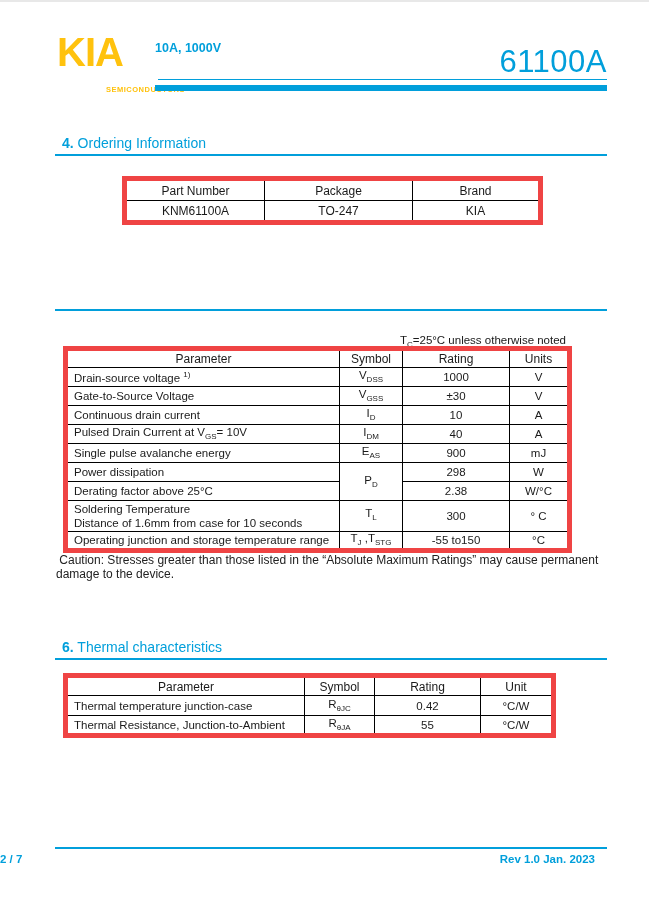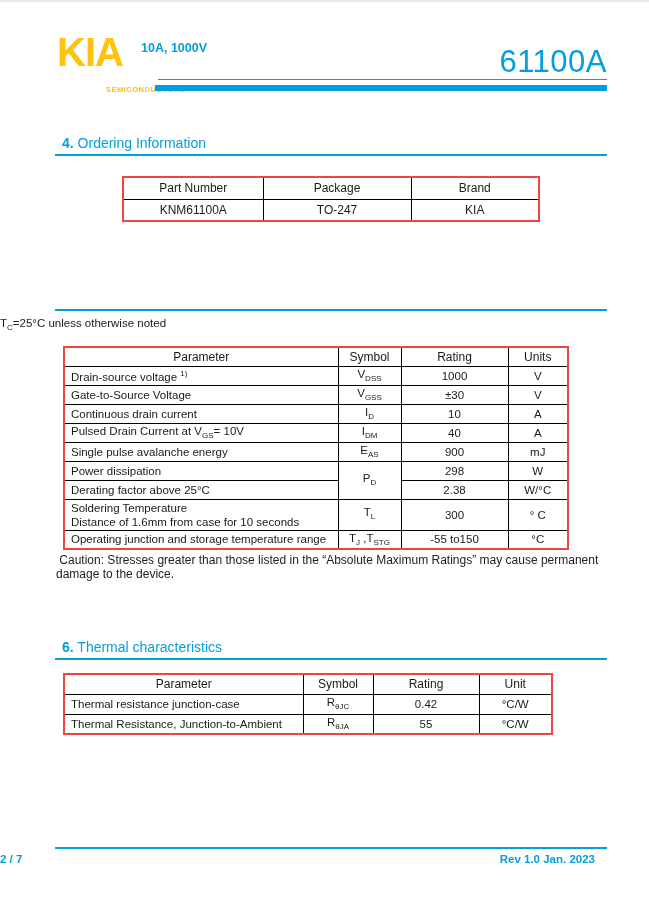--- a/index.html
+++ b/index.html
@@ -7,48 +7,48 @@
   body { background:#e8e8e8; font-family:"Liberation Sans","DejaVu Sans",sans-serif; }
   .page {
     position:relative; width:649px; height:917px; margin:2px auto;
     background:#ffffff; color:#1a1a1a; overflow:hidden;
   }
   
   .logo { position:absolute; left:57px; top:30px; font-size:40px; font-weight:bold;
           letter-spacing:-1px; color:var(--logo_yellow); line-height:1; }
   .logo-sub { position:absolute; left:58px; top:83px; font-size:7.5px; font-weight:bold;
               letter-spacing:0.5px; color:var(--logo_yellow);padding-left:48px; }
-  .subtitle { position:absolute; left:141px; top:37px; color:var(--accent);
+  .subtitle { position:absolute; left:155px; top:37px; color:var(--accent);
               font-weight:bold; font-size:12.5px; line-height:19px; }
   .part-number { position:absolute; top:42px; right:42px; font-size:31px;
                  font-weight:400; color:var(--accent); letter-spacing:0.5px; }
   .header-thin-line { position:absolute; left:158px; top:77px; width:449px; height:1px;
                       background:var(--accent); }
   .header-bar { position:absolute; left:155px; top:83px; width:452px; height:5.5px;
                 background:var(--accent); }
   
   .section { position:absolute; left:62px; color:var(--accent); font-size:14px; }
   .section .num { font-weight:bold; }
   .rule { position:absolute; left:55px; width:552px; height:1.5px; background:var(--accent); }
   
   table { position:absolute; border-collapse:collapse; table-layout:fixed;
-          border:2px solid #ef4444; font-size:11.5px; color:#1a1a1a; }
+          border:5px solid #ef4444; font-size:11.5px; color:#1a1a1a; }
   td, th { border:1px solid #000; font-weight:normal; text-align:center;
            vertical-align:middle; padding:0; }
   th { font-size:12px; }
   td.param { text-align:left; padding-left:6px; }
   sub { font-size:8px; }
   sup { font-size:8px; }
   .tbl-ordering td, .tbl-ordering th { height:22px; font-size:12px; }
   .tbl-abs th { height:19px; }
   .tbl-abs td { height:19px; }
   .tbl-abs tr.tall td { height:31px; line-height:14px; }
   .tbl-thermal td, .tbl-thermal th { height:20px; }
   
-  .cond-note { position:absolute; left:0; top:315px; width:566px; 
+  .cond-note { position:absolute; left:0; top:332px; width:566px; text-align:right;
                font-size:11.5px; color:#1a1a1a; }
   .caution { position:absolute; left:56px; top:552px; width:560px; font-size:12px;
              line-height:13.5px; color:#222; }
   .caution div { white-space:pre-wrap; }
   
   .footer-line { position:absolute; left:55px; top:845px; width:552px; height:1.5px;
                  background:var(--accent); }
   .footer-page { position:absolute; left:0; top:851px; width:616px; text-align:left;
                  font-size:11.5px; font-weight:bold; color:var(--accent); }
   .footer-rev { position:absolute; top:851px; right:54px; font-size:11.5px;
@@ -184,21 +184,21 @@
         <col style="width:73px">
       </colgroup>
     <tbody>
         <tr>
       <th>Parameter</th>
       <th>Symbol</th>
       <th>Rating</th>
       <th>Unit</th>
     </tr>
     <tr>
-      <td class="param">Thermal resistance junction-case</td>
+      <td class="param">Thermal temperature junction-case</td>
       <td><span>R</span><sub>θJC</sub></td>
       <td>0.42</td>
       <td>°C/W</td>
     </tr>
     <tr>
       <td class="param">Thermal Resistance, Junction-to-Ambient</td>
       <td><span>R</span><sub>θJA</sub></td>
       <td>55</td>
       <td>°C/W</td>
     </tr>

